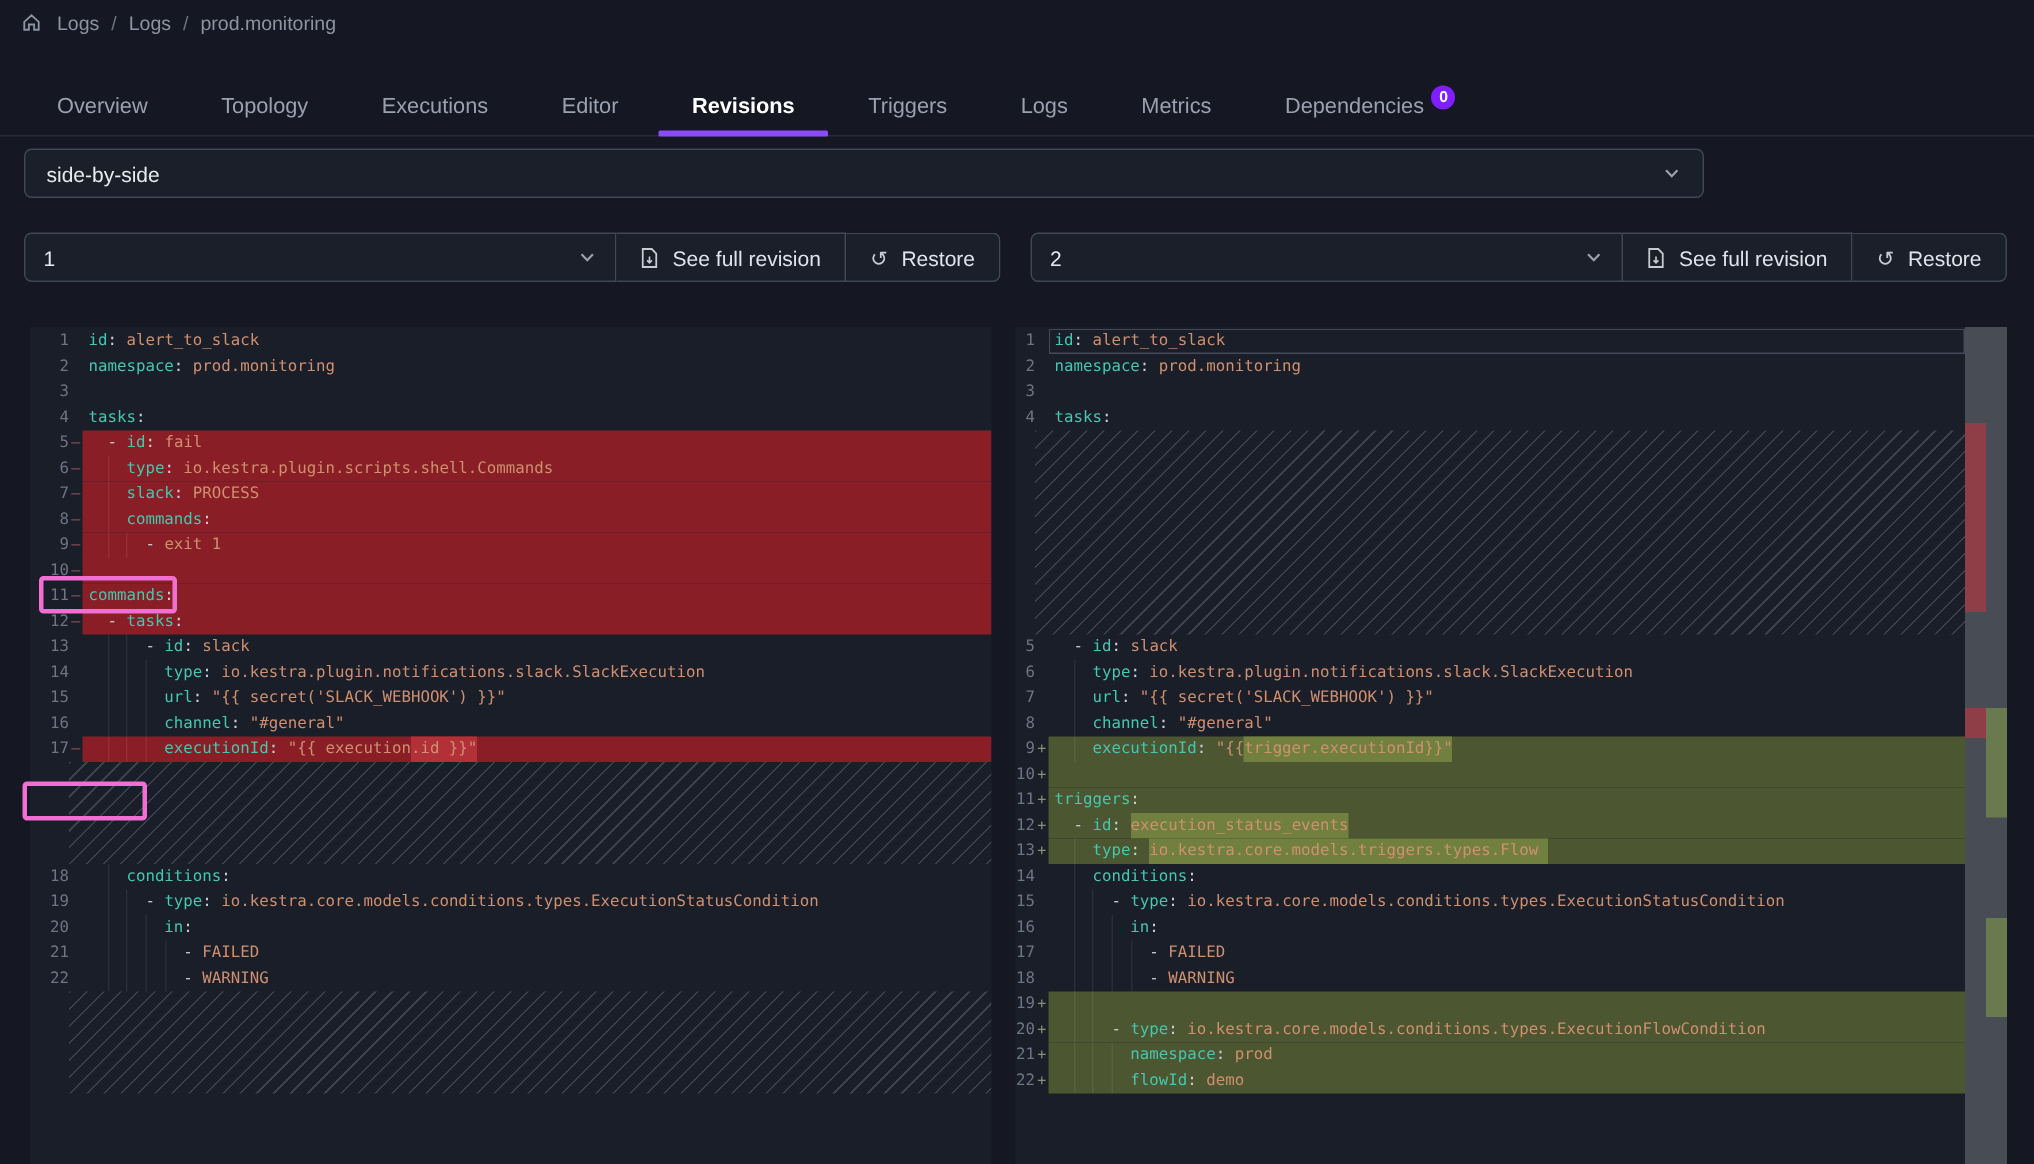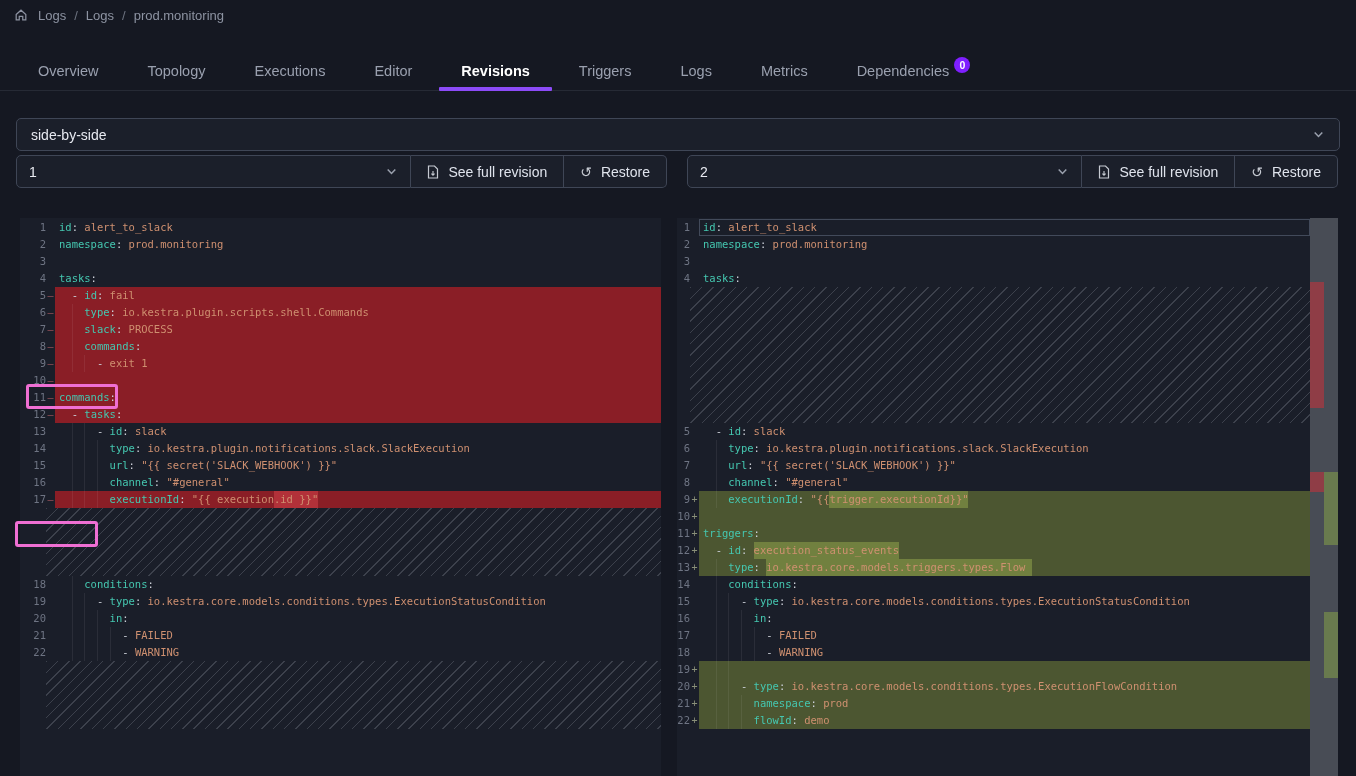--- a/index.html
+++ b/index.html
@@ -18,21 +18,21 @@
           display:flex; align-items:center; padding-left:38px; gap:49px; }
   .tab { font-size:14.5px; color:#9aa0af; position:relative; cursor:pointer; white-space:nowrap; }
   .tab.active { color:#ffffff; font-weight:bold; }
   .tab.active::after { content:""; position:absolute; left:-22px; right:-22px; bottom:-12px; height:4px;
                        background:var(--underline); border-radius:1px; }
   .badge { display:inline-flex; align-items:center; justify-content:center; width:16px; height:16px;
            border-radius:8px; background:var(--accent); color:#fff; font-size:10.5px; font-weight:bold;
            margin-left:5px; transform:translateY(-7px); }
 
   
-  .modesel { position:absolute; left:16px; top:118px; width:1324px; height:33px; background:#1b1f2a;
+  .modesel { position:absolute; left:16px; top:99px; width:1120px; height:33px; background:#1b1f2a;
              border:1px solid #3f4656; border-radius:5px; display:flex; align-items:center;
              justify-content:space-between; padding:0 14px; color:#e8eaf1; font-size:14px; cursor:pointer; }
 
   
   .controls { position:absolute; top:155px; left:16px; right:18px; height:33px; display:flex; gap:20px; }
   .group { display:flex; flex:1; }
   .rsel { flex:1; background:#1b1f2a; border:1px solid #3f4656; border-radius:5px 0 0 5px; display:flex;
           align-items:center; justify-content:space-between; padding:0 12px; color:#e8eaf1; font-size:14px; cursor:pointer; }
   .btn { background:#1b1f2a; border:1px solid #3f4656; border-left:none; display:flex; align-items:center;
          gap:9px; padding:0 16px; color:#dfe3ec; font-size:14px; white-space:nowrap; cursor:pointer;

